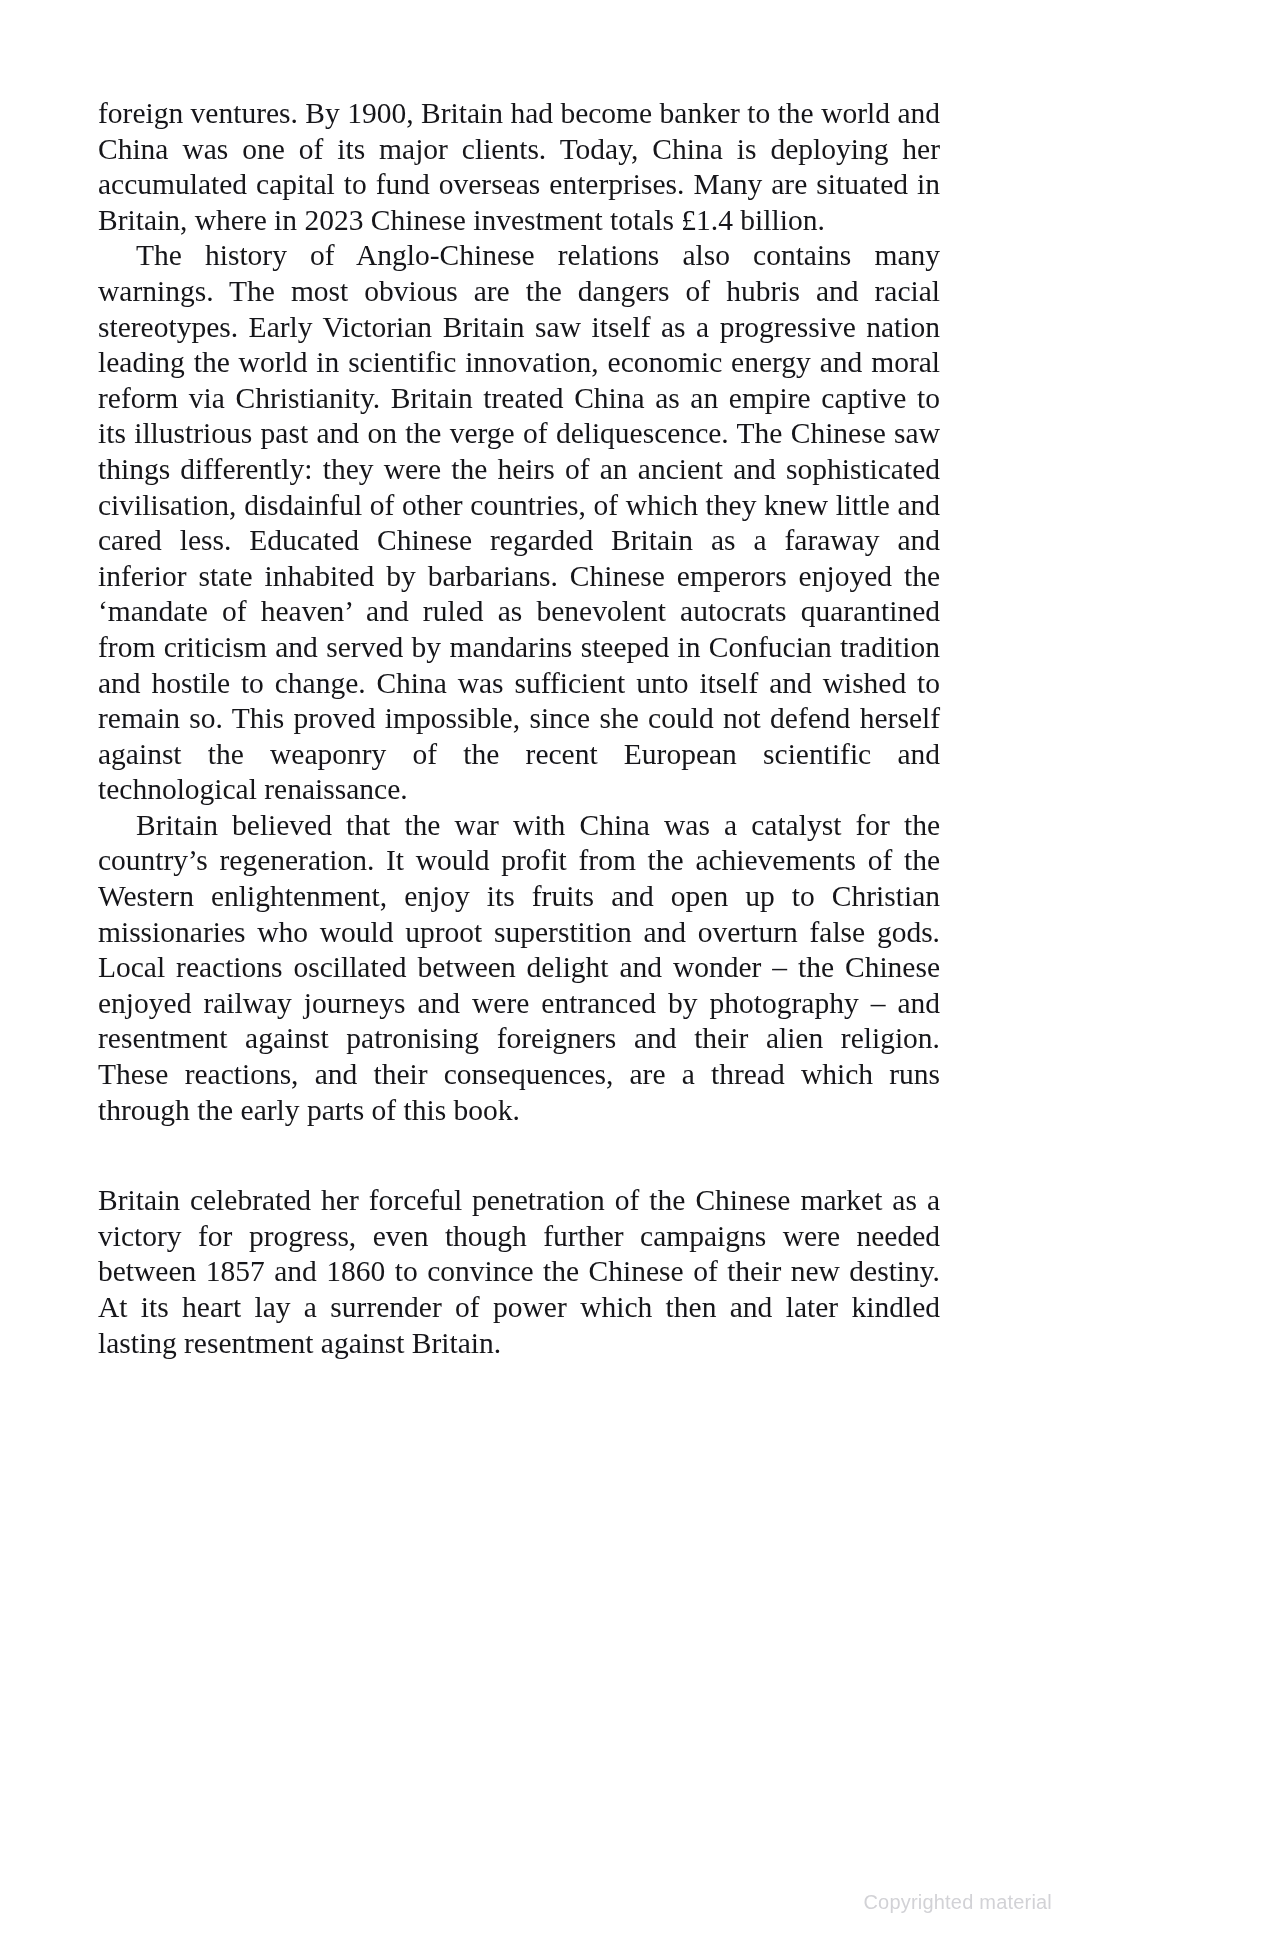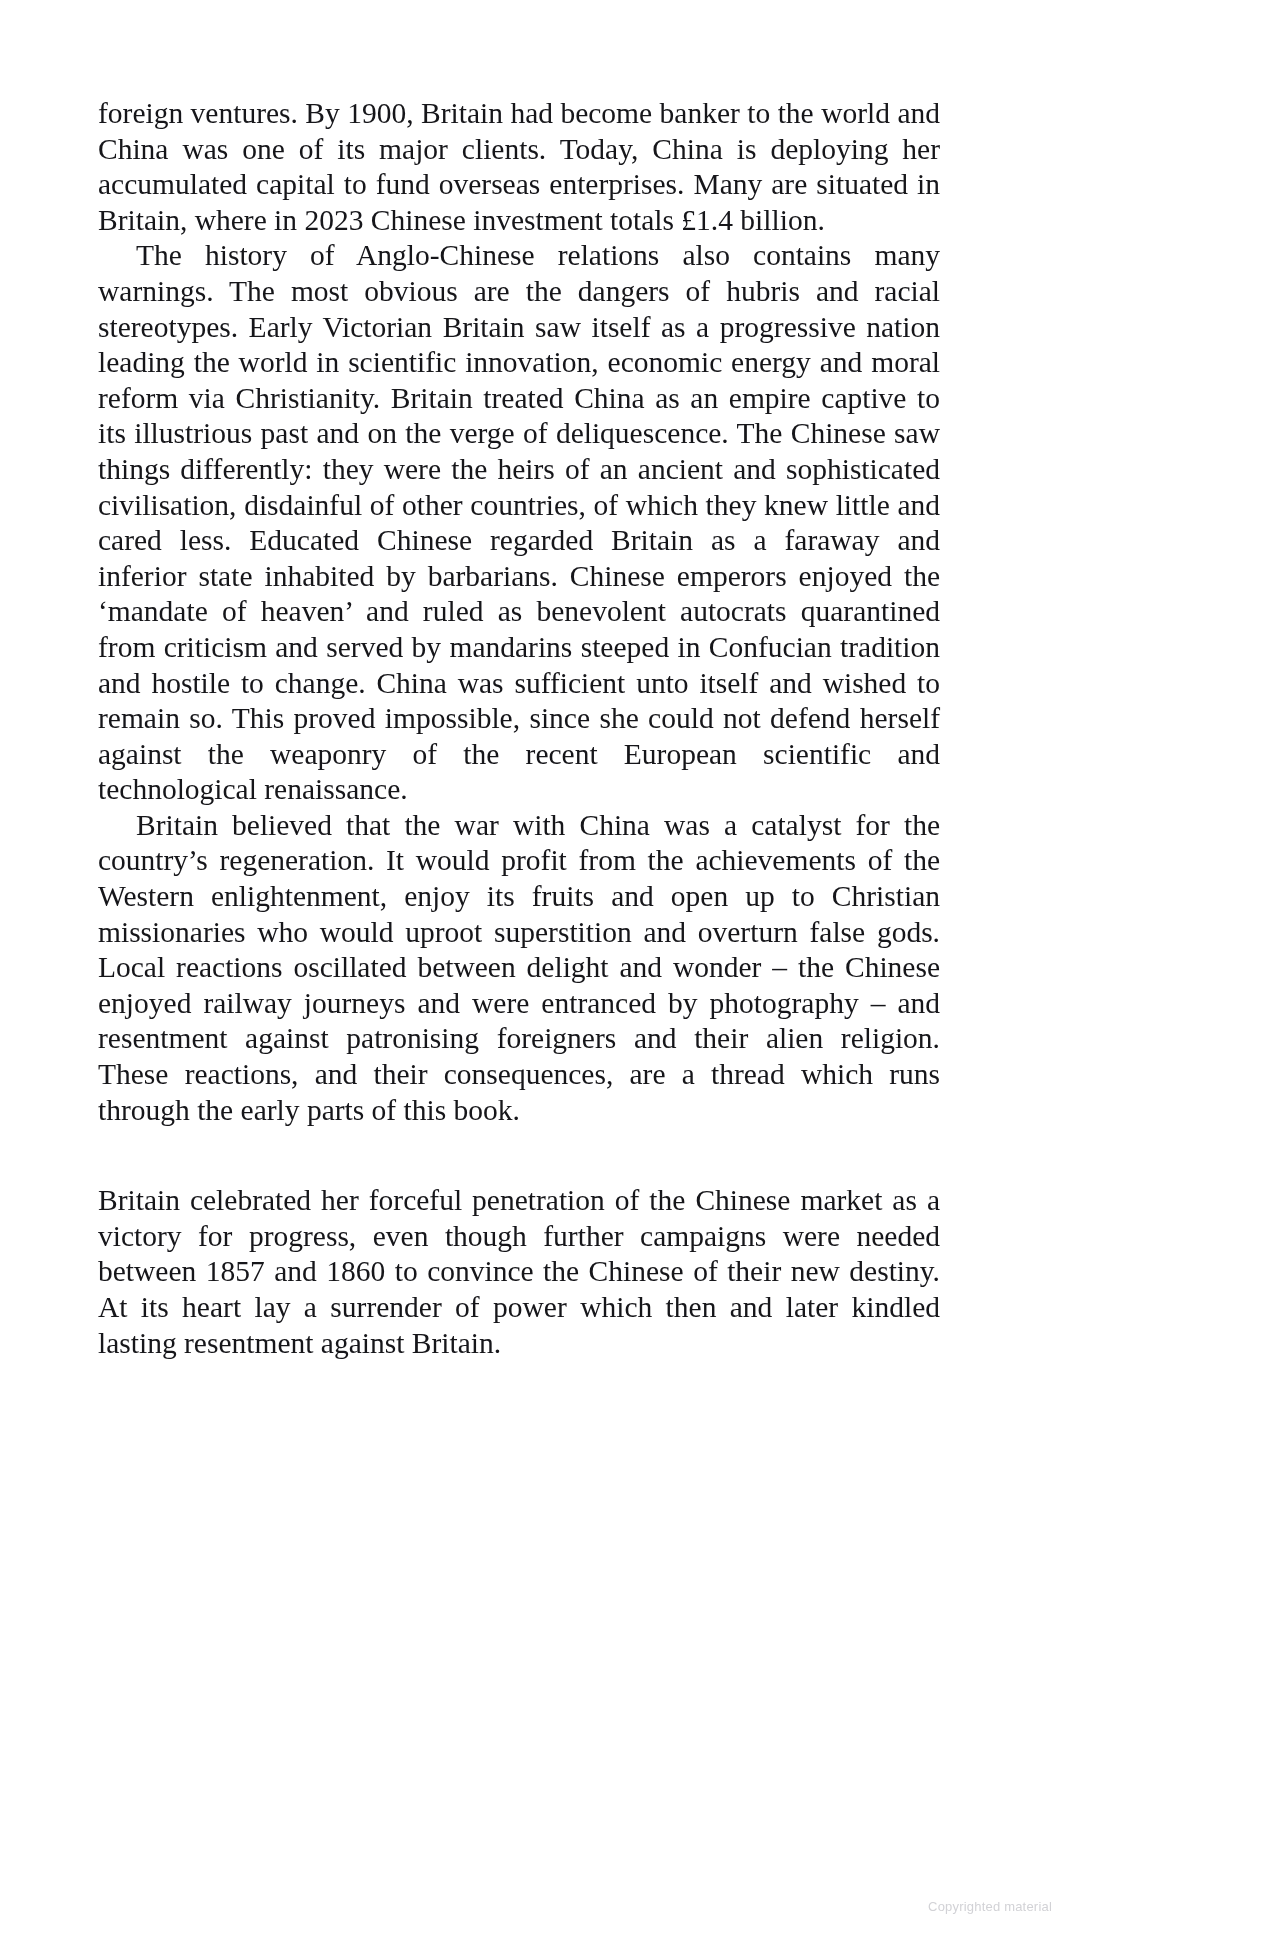--- a/index.html
+++ b/index.html
@@ -40,21 +40,21 @@
   }
   .para.section-break {
     margin-top: 55px;
   }
   
   .watermark {
     position: absolute;
     right: 32px;
     bottom: 30px;
     font-family: "Liberation Sans", "DejaVu Sans", sans-serif;
-    font-size: 13px;
+    font-size: 20px;
     letter-spacing: 0.2px;
     color: #d2d2d6;
     white-space: nowrap;
     user-select: none;
   }
 </style>
 </head>
 <body>
 
 <div class="page">

